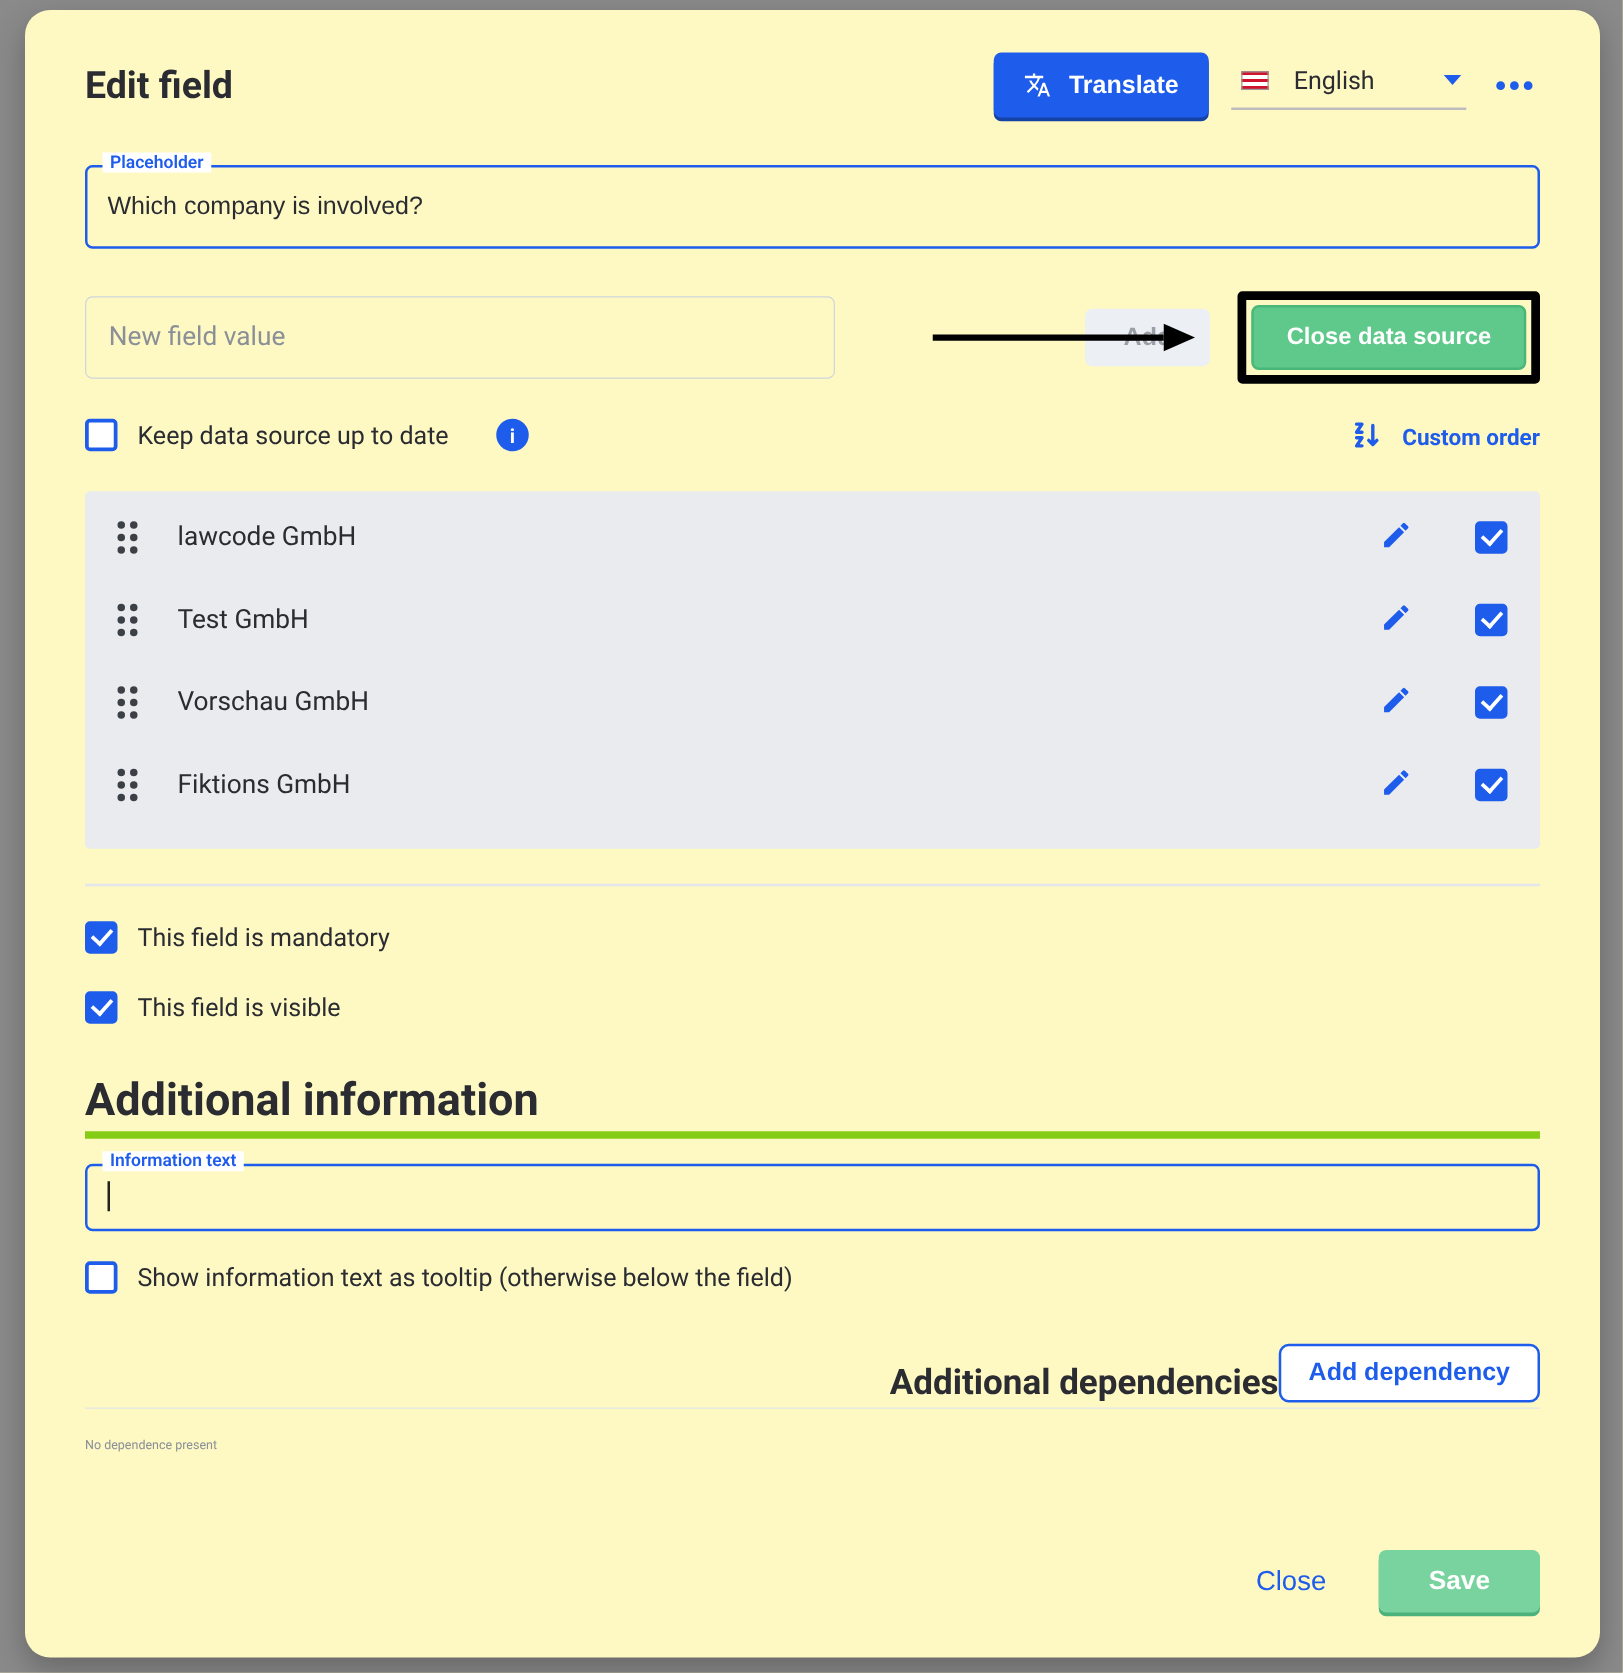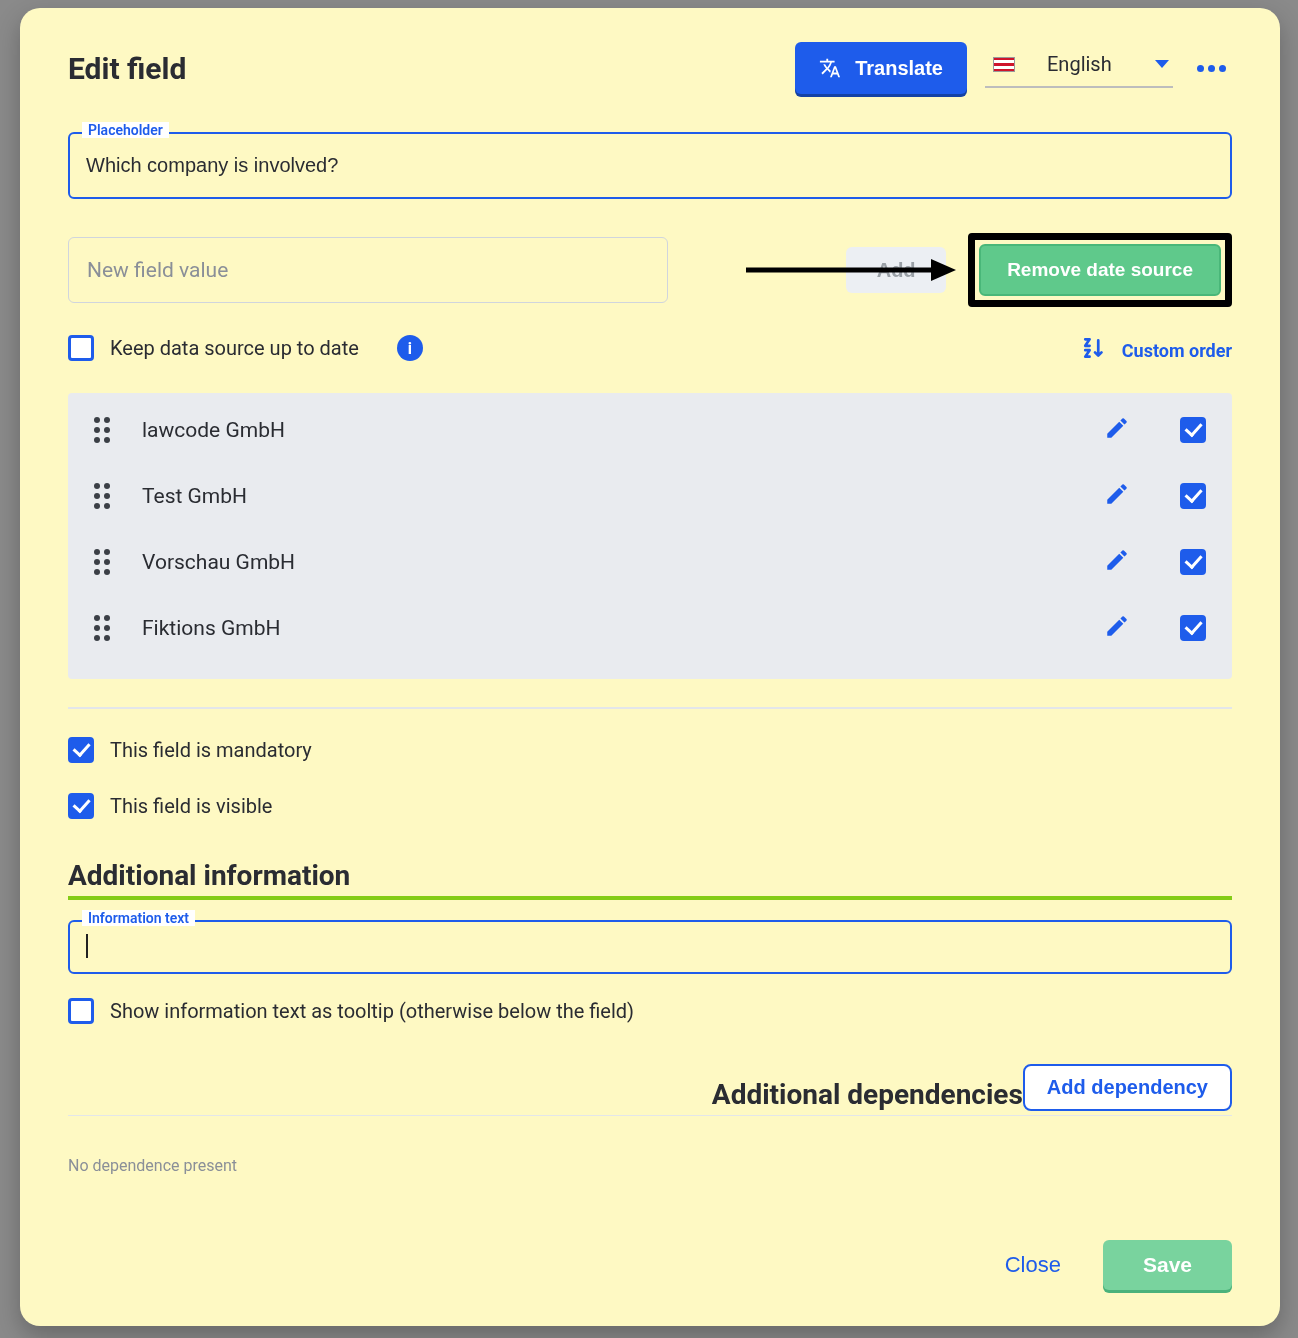--- a/index.html
+++ b/index.html
@@ -63,21 +63,21 @@
     .lang-select {
       display: flex;
       align-items: center;
       gap: 18px;
       border-bottom: 2px solid #bdbdbd;
       padding: 4px 4px 10px 8px;
       width: 188px;
       justify-content: space-between;
       cursor: pointer;
     }
-    .lang-left { display:flex; align-items:center; gap: 32px; }
+    .lang-left { display:flex; align-items:center; gap: 20px; }
     .flag {
       width: 22px; height: 15px;
       background:
         repeating-linear-gradient(#cf142b 0 3px, #fff 3px 6px);
       box-shadow: inset 0 0 0 1px #999;
       flex-shrink: 0;
     }
     .lang-name { font-size: 20px; color: #2A2C32; }
     .chevron-down { width: 0; height: 0; border-left: 7px solid transparent; border-right: 7px solid transparent; border-top: 8px solid #1E5CEB; }
 
@@ -242,22 +242,22 @@
     .edit-icon svg{ width:26px; height:26px; fill:#1E5CEB;}
 
     hr.sep {
       border: none; border-top: 2px solid #e3e6ea; margin: 28px 0;
     }
 
     
     .flag-list { display:flex; flex-direction:column; gap: 30px; margin-top: 4px;}
 
     .section-title{
-      font-size: 28px; font-weight: 700; color:#2A2C32;
-      border-bottom:4px solid #84cc16;
+      font-size: 36px; font-weight: 700; color:#2A2C32;
+      border-bottom:6px solid #84cc16;
       padding-bottom:4px;
       margin-top: 40px;
     }
 
     .infotext-row{ margin-top: 20px;}
     .infotext-row .outlined{ margin-top:16px;}
     .infotext-row .outlined .textlike{ color:#2A2C32; height:50px; padding:12px 16px; position:relative;}
     .caret{
       display:inline-block; width:1.5px; height:24px; background: #222;
     }
@@ -273,21 +273,21 @@
       border: 2px solid #1E5CEB;
       background:#fff;
       color:#1E5CEB;
       border-radius: 8px;
       font-size: 20px;
       font-weight: 700;
       padding: 10px 22px;
       cursor:pointer;
     }
     .no-dep{
-      color:#8a8f98; font-size:16px; margin-top: 40px;
+      color:#8a8f98; font-size:10px; margin-top: 24px;
     }
 
     
     .footer{
       display:flex; justify-content:flex-end; gap: 36px;
       padding: 40px 48px 36px 48px;
       align-items:center;
     }
     .close-btn{
       background:none; border:none; color:#1E5CEB; font-size: 22px; font-weight:400; cursor:pointer;
@@ -348,21 +348,21 @@
 
       <div class="arrow-wrap">
         <svg class="arrow-svg" width="210" height="26" viewBox="0 0 210 26">
           <line x1="0" y1="13" x2="185" y2="13" stroke="#000" stroke-width="5"></line>
           <polygon points="185,2 210,13 185,24" fill="#000"></polygon>
         </svg>
         <button class="add-btn">Add</button>
       </div>
 
       <div class="remove-ds-wrap">
-        <button class="remove-ds-btn">Remove date source</button>
+        <button class="remove-ds-btn">Close data source</button>
       </div>
     </div>
 
     <div class="keep-row">
       <div class="cb-row">
         <span class="cbox"></span>
         <span>Keep data source up to date</span>
         <span class="info-badge">i</span>
       </div>
       <div class="custom-order">

